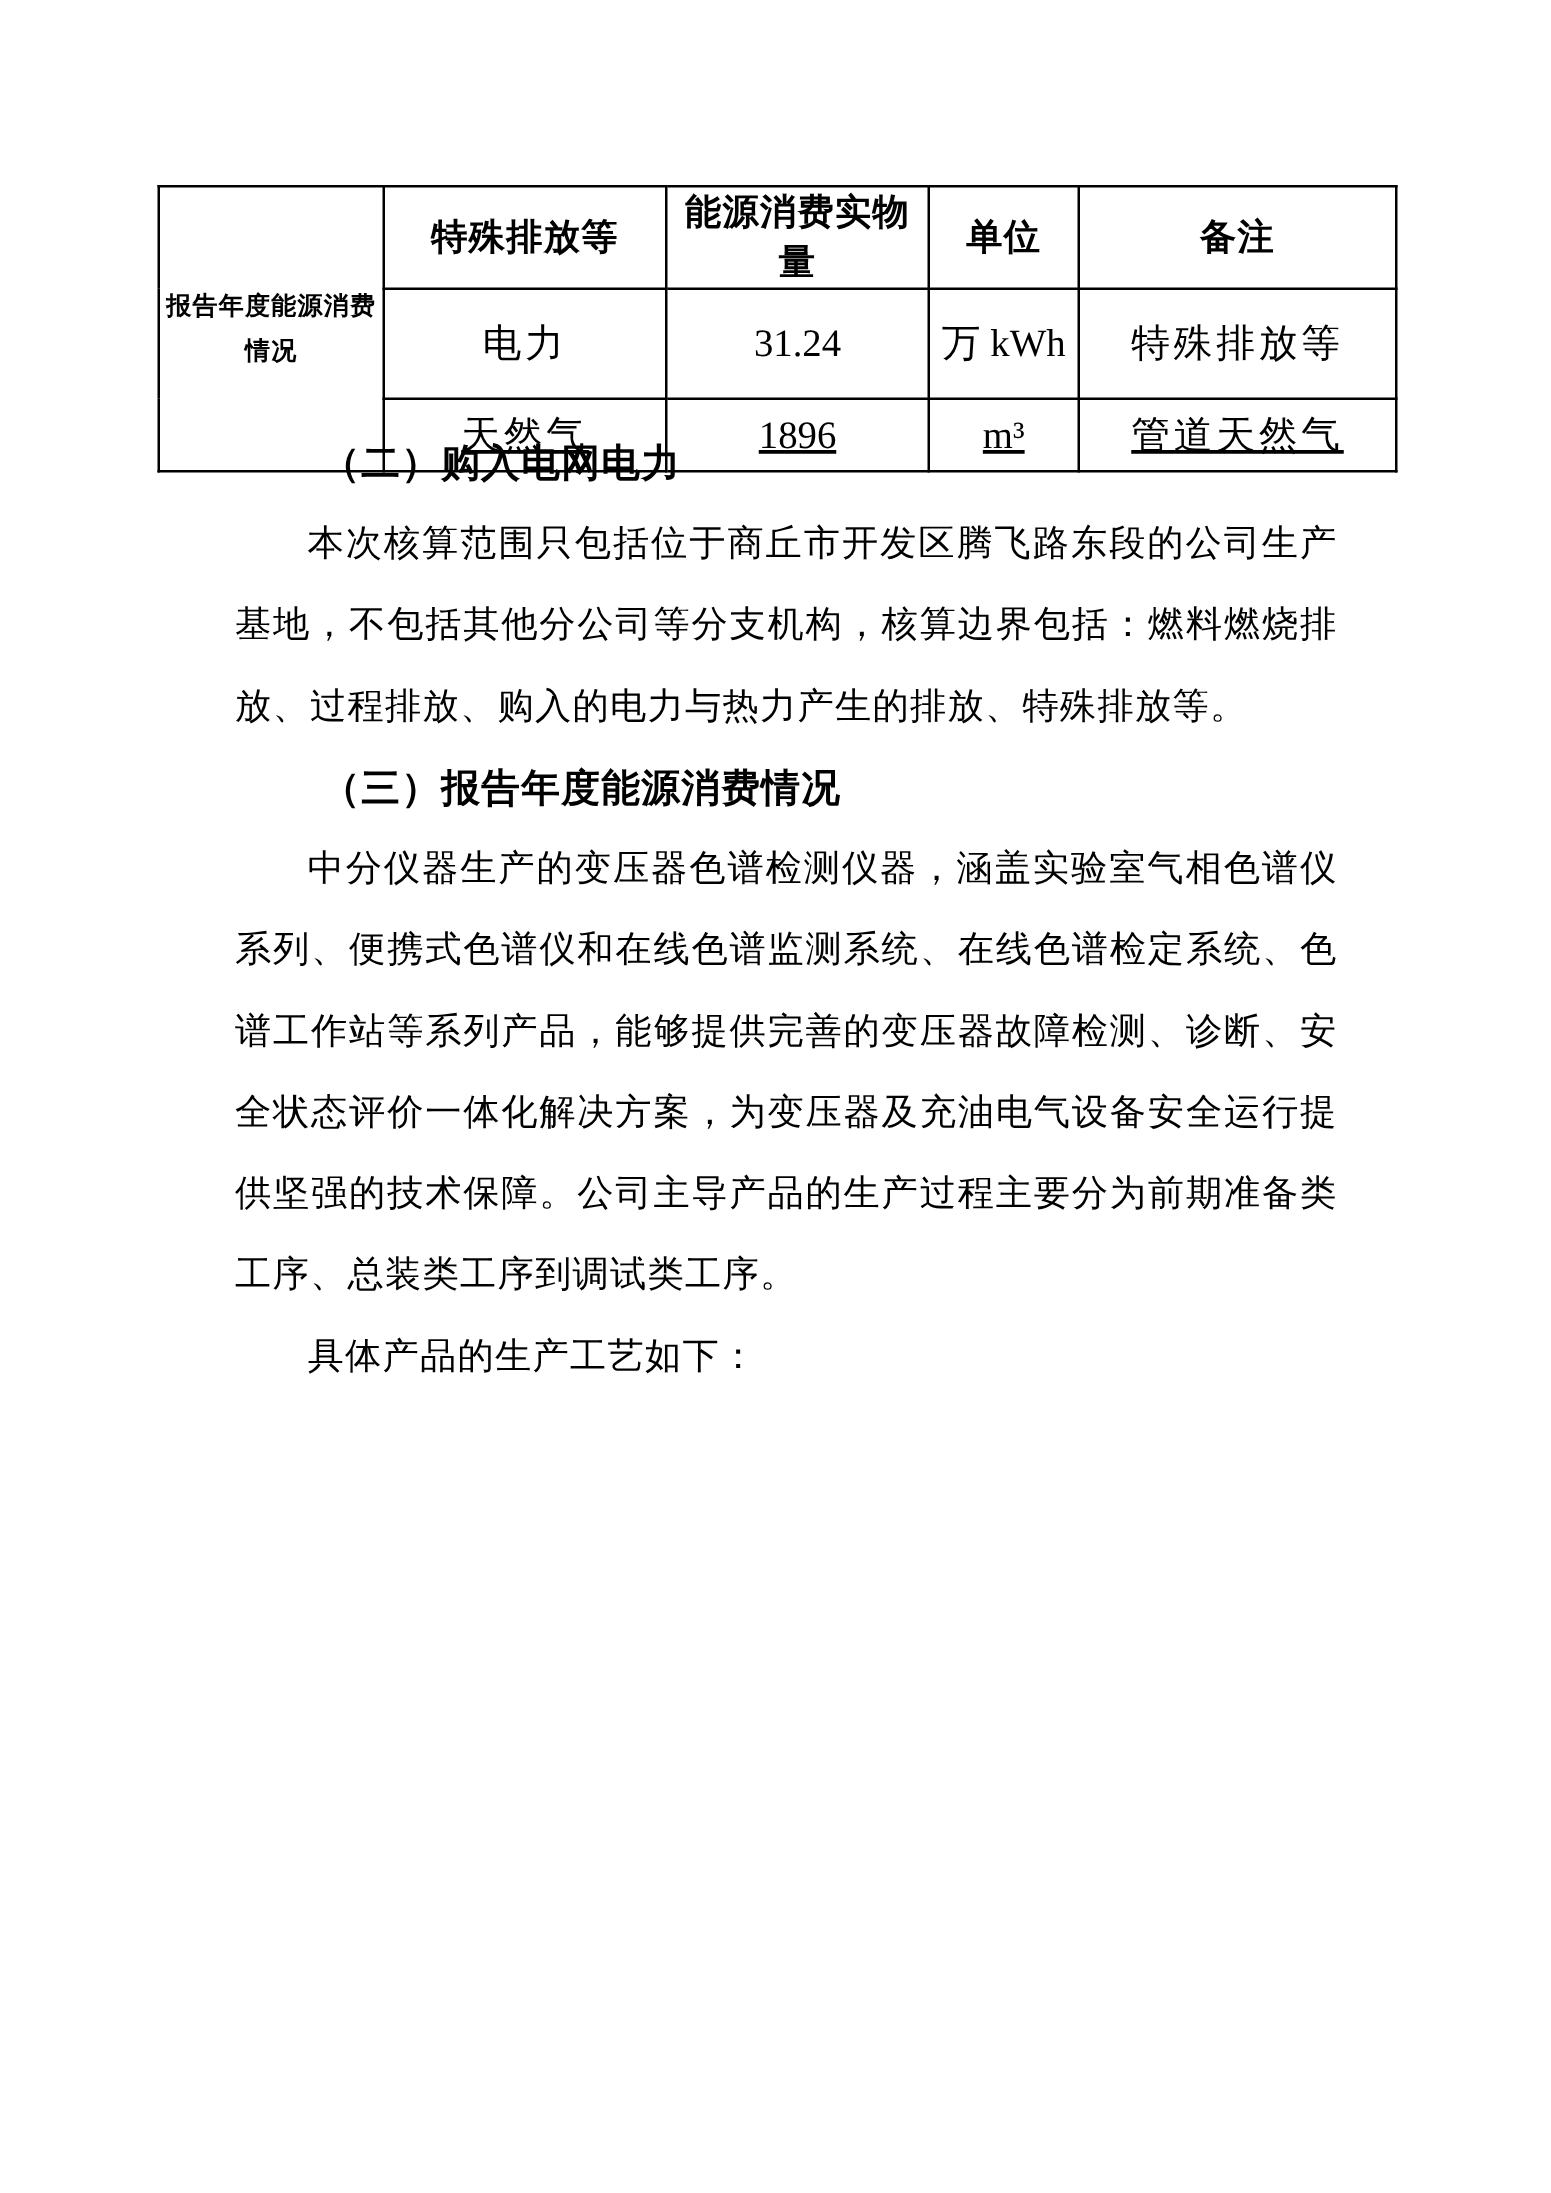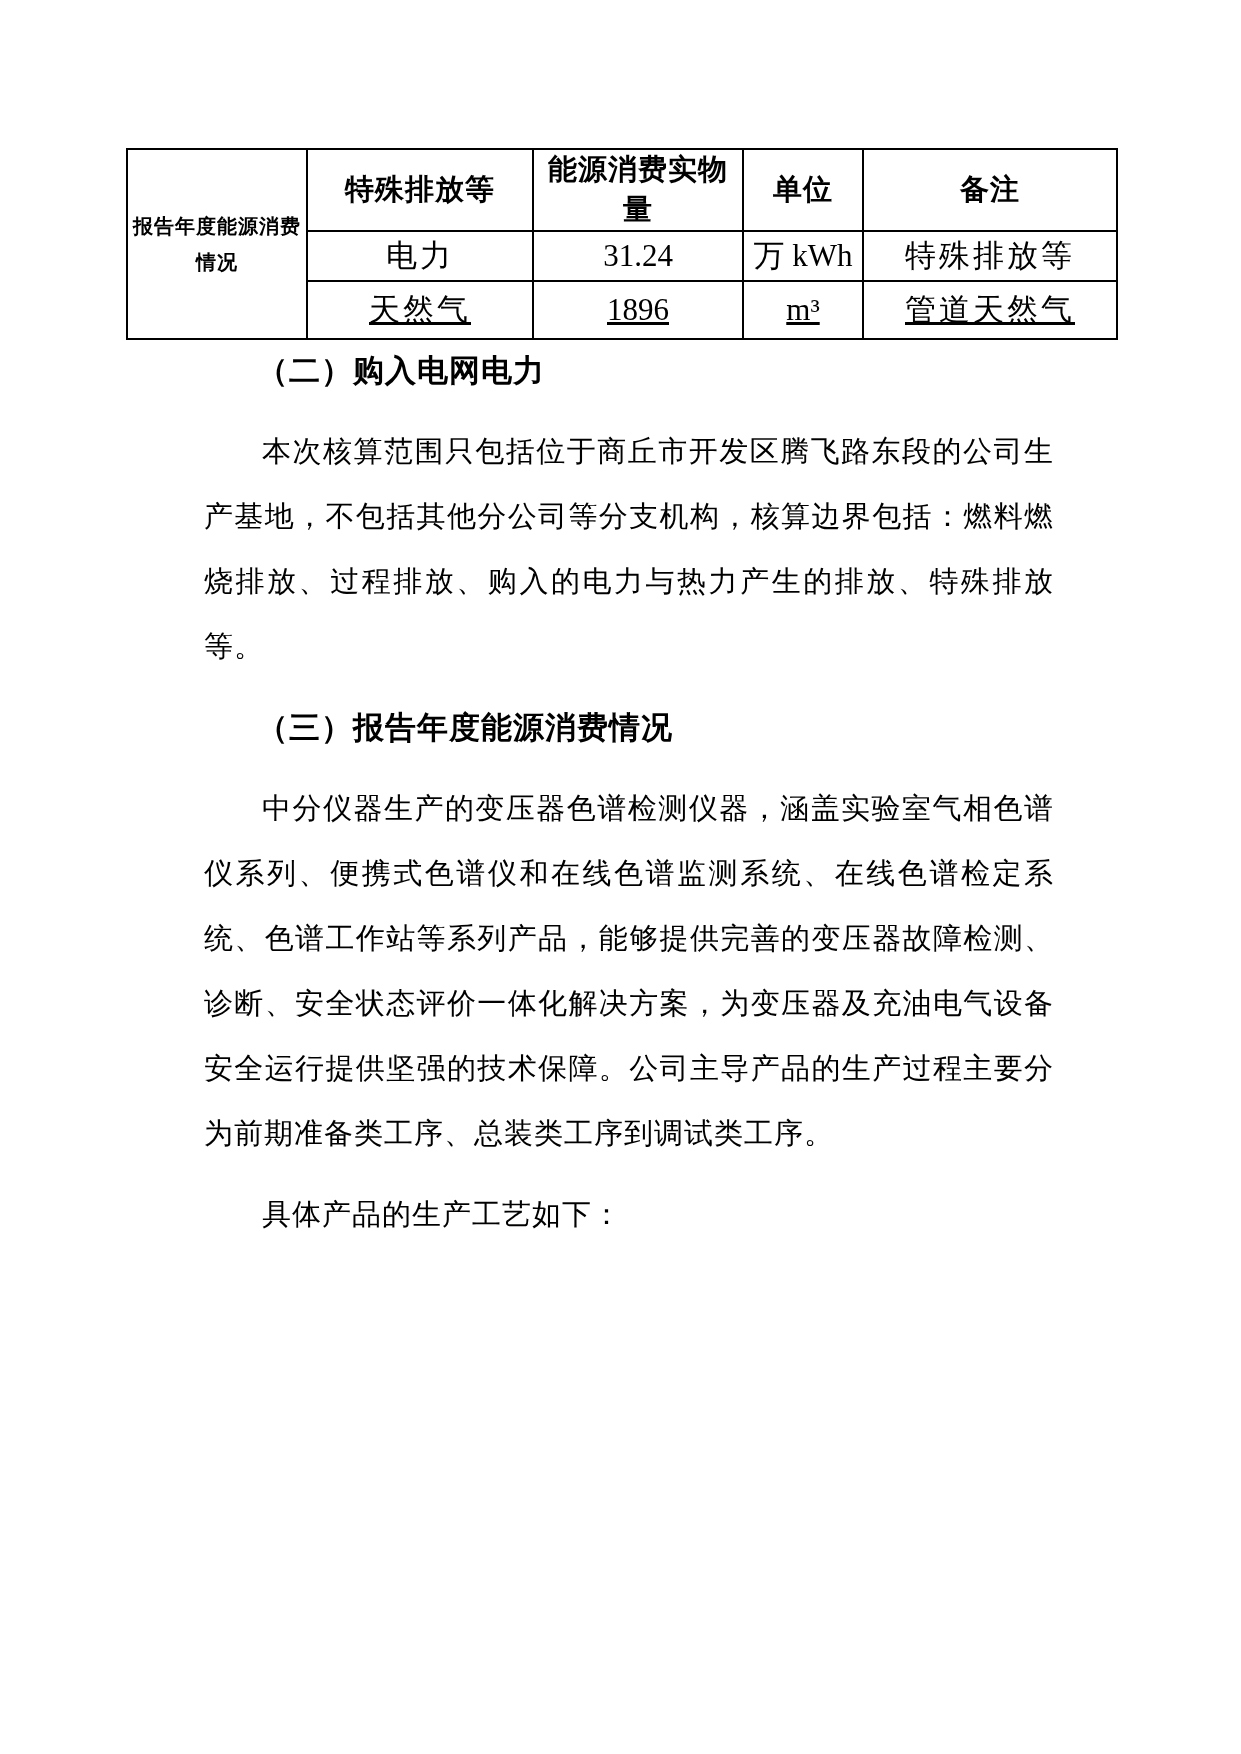--- a/index.html
+++ b/index.html
@@ -27,21 +27,21 @@
     table-layout: fixed;
   }
   .doc-table td, .doc-table th {
     border: 2px solid #000000;
     text-align: center;
     vertical-align: middle;
     padding: 0 4px;
     overflow: hidden;
   }
   .doc-table tr.r-head  { height: 60px; }
-  .doc-table tr.r-data1 { height: 50px; }
+  .doc-table tr.r-data1 { height: 88px; }
   .doc-table tr.r-data2 { height: 58px; text-decoration: underline; }
 
   .cell-rowhead {
     font-weight: bold;
     font-size: 20px;
     line-height: 36px;
     letter-spacing: 1px;
     border-radius: 25px;
   }
   .cell-colhead {
@@ -66,21 +66,21 @@
   .section-heading {
     margin: 0;
     padding-left: 69px;
     font-size: 31px;
     font-weight: bold;
     line-height: 65px;
     letter-spacing: 1px;
     white-space: nowrap;
   }
   .body-para {
-    margin: 16px;
+    margin: 0;
     font-size: 29px;
     line-height: 65px;
     letter-spacing: 1px;
     text-align: justify;
     text-indent: 58px;
   }
 </style>
 </head>
 <body>
 

